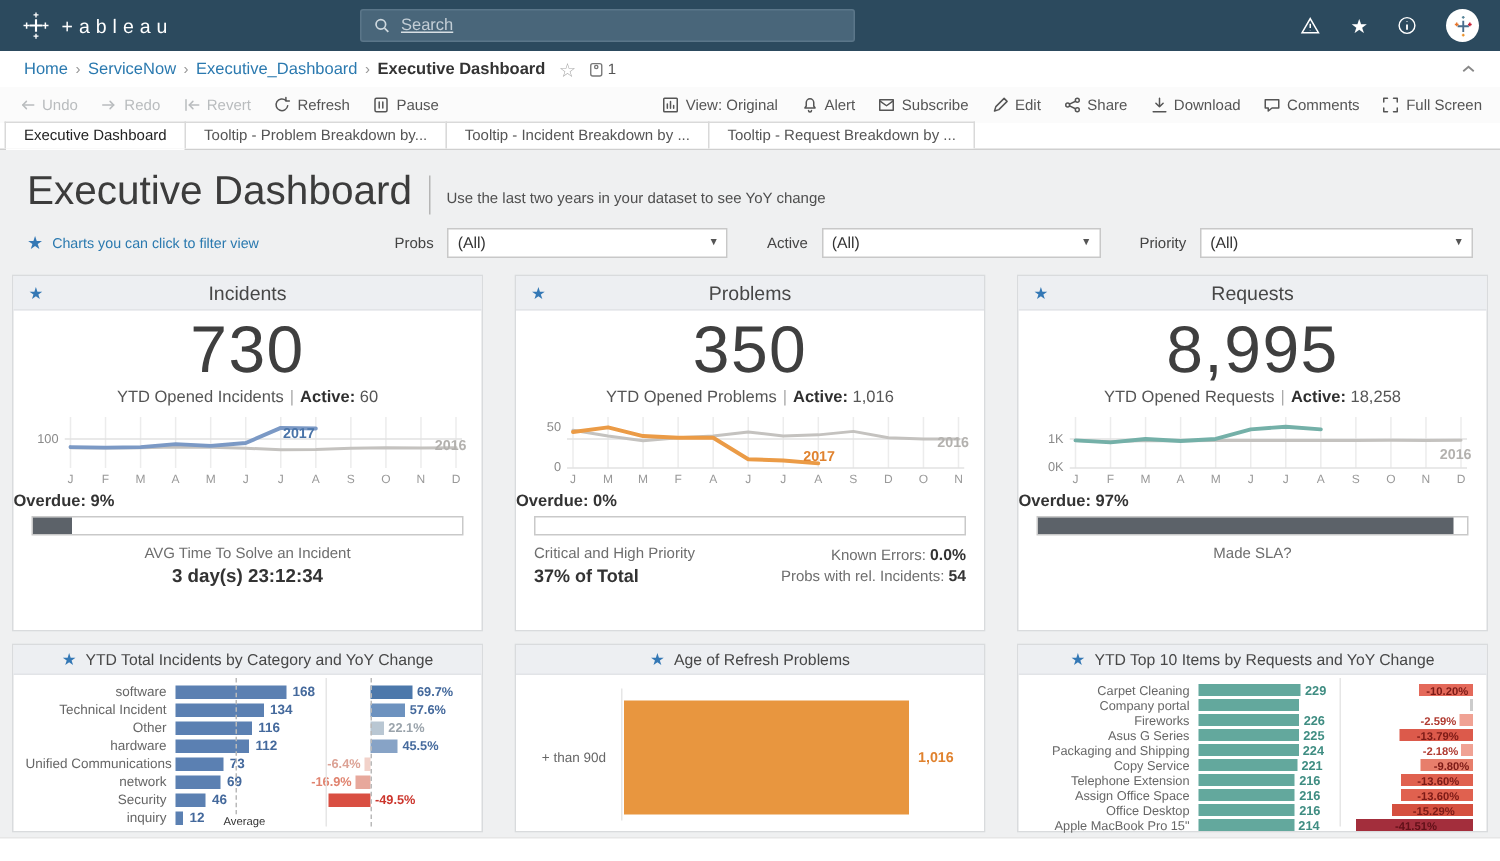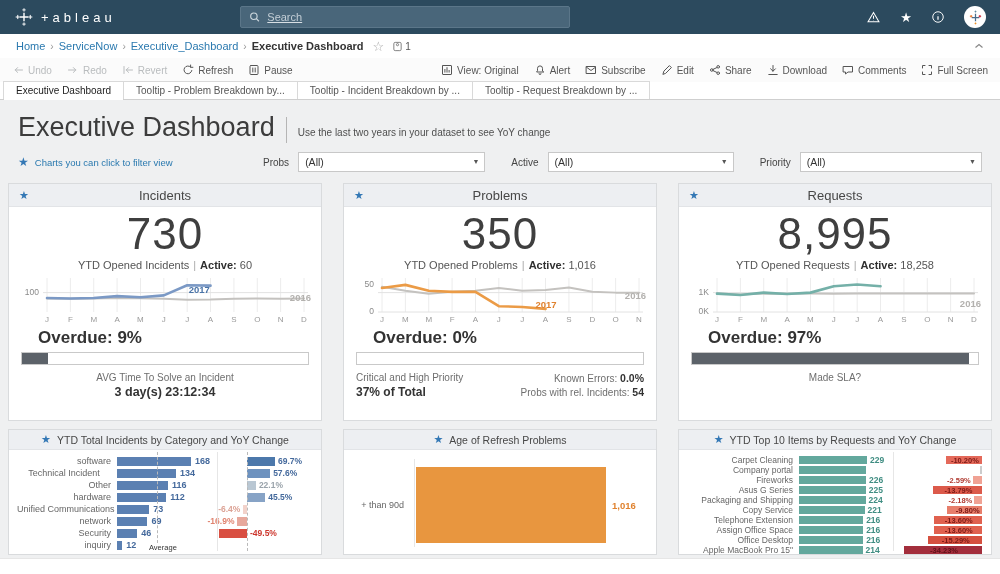--- a/index.html
+++ b/index.html
@@ -63,21 +63,21 @@
   .top-card { height:238px; }
   .bignum { text-align:center; font-size:44px; color:#3f3f3f; line-height:1.1; margin-top:3px; letter-spacing:1px; }
   .subline { text-align:center; font-size:11px; color:#555; margin-top:1px; }
   .subline b { color:#2f2f2f; }
   .subline .pipe { color:#aaa; margin:0 4px; }
   .spark { margin:4px 8px 0; position:relative; height:40px; }
   .spark .ylab { position:absolute; left:0; width:22px; text-align:right; font-size:8.5px; color:#8a8a8a; }
   .spark .yearlab { position:absolute; font-size:9.5px; font-weight:bold; }
   .months { position:relative; height:10px; margin:0 8px; }
   .months span { position:absolute; font-size:8px; color:#999; width:12px; text-align:center; }
-  .overdue { margin:3px 29px 0; font-size:17px; font-weight:bold; color:#333; }
+  .overdue { margin:3px 0 0; font-size:11px; font-weight:bold; color:#333; }
   .progress { margin:4px 12px 0; height:13px; border:1px solid #c9c9c9; background:#fff; }
   .progress .fill { height:100%; background:#5c6269; }
   .stat-center { text-align:center; margin-top:7px; }
   .stat-label { font-size:10px; color:#6e6e6e; }
   .stat-value { font-size:12.5px; font-weight:bold; color:#333; margin-top:2px; }
   .stat-split { display:flex; justify-content:space-between; margin:7px 12px 0; }
   .stat-split .l .stat-label { text-align:left; }
   .stat-split .r { text-align:right; font-size:10px; color:#6e6e6e; }
   .stat-split .r b { color:#333; font-size:10.5px; }
   .stat-split .l .stat-value { text-align:left; font-size:12px; }
@@ -370,21 +370,21 @@
               <div class="bzone" style="width: 100px; height: 9px;">
                 <div class="bbar" style="width: 74px; height: 9px; background: rgb(91, 128, 178);"></div>
                 <div class="bval" style="left: 78px; top: -1px; font-size: 9px; color: rgb(68, 105, 156);">168</div>
               </div>
               <div class="yzone" style="width: 85px; height: 9px; margin-left: 2px;">
                 <div class="bbar" style="left: 28px; width: 28px; height: 9px; background: rgb(76, 120, 171);"></div>
                 <div class="bval" style="left: 59px; top: -1px; font-size: 8.5px; color: rgb(68, 105, 156);">69.7%</div>
               </div>
             </div>
             <div class="crow" style="height: 12px;">
-              <div class="clab" style="width: 100px; font-size: 9px; text-align: center;">Technical Incident</div>
+              <div class="clab" style="width: 100px; font-size: 9px;">Technical Incident</div>
               <div class="bzone" style="width: 100px; height: 9px;">
                 <div class="bbar" style="width: 59.0238px; height: 9px; background: rgb(91, 128, 178);"></div>
                 <div class="bval" style="left: 63.0238px; top: -1px; font-size: 9px; color: rgb(68, 105, 156);">134</div>
               </div>
               <div class="yzone" style="width: 85px; height: 9px; margin-left: 2px;">
                 <div class="bbar" style="left: 28px; width: 23.1392px; height: 9px; background: rgb(109, 146, 191);"></div>
                 <div class="bval" style="left: 54.1392px; top: -1px; font-size: 8.5px; color: rgb(68, 105, 156);">57.6%</div>
               </div>
             </div>
             <div class="crow" style="height: 12px;">
@@ -700,21 +700,21 @@
               </div>
             </div>
             <div class="crow" style="height: 10px;">
               <div class="clab" style="width: 112px; font-size: 8.5px;">Apple MacBook Pro 15"</div>
               <div class="bzone" style="width: 92px; height: 8px;">
                 <div class="bbar" style="width: 63.5459px; height: 8px; background: rgb(99, 168, 157);"></div>
                 <div class="bval" style="left: 66.5459px; top: -1px; font-size: 8.5px; color: rgb(63, 141, 130);">214</div>
               </div>
               <div class="yzone" style="width: 85px; height: 8px; margin-left: 6px;">
                 <div class="bbar" style="left: auto; right: 0px; width: 78px; height: 8px; background: rgb(163, 46, 60);"></div>
-                <div class="bval" style="font-size: 7.5px; top: 0px; color: rgb(97, 16, 24); right: 24px;">-34.23%</div>
+                <div class="bval" style="font-size: 7.5px; top: 0px; color: rgb(97, 16, 24); right: 24px;">-41.51%</div>
               </div>
             </div>
             <div class="sepline" style="left: 214px;"></div>
           </div>
       </div>
     </div>
 
   </div>
 </div>
 

